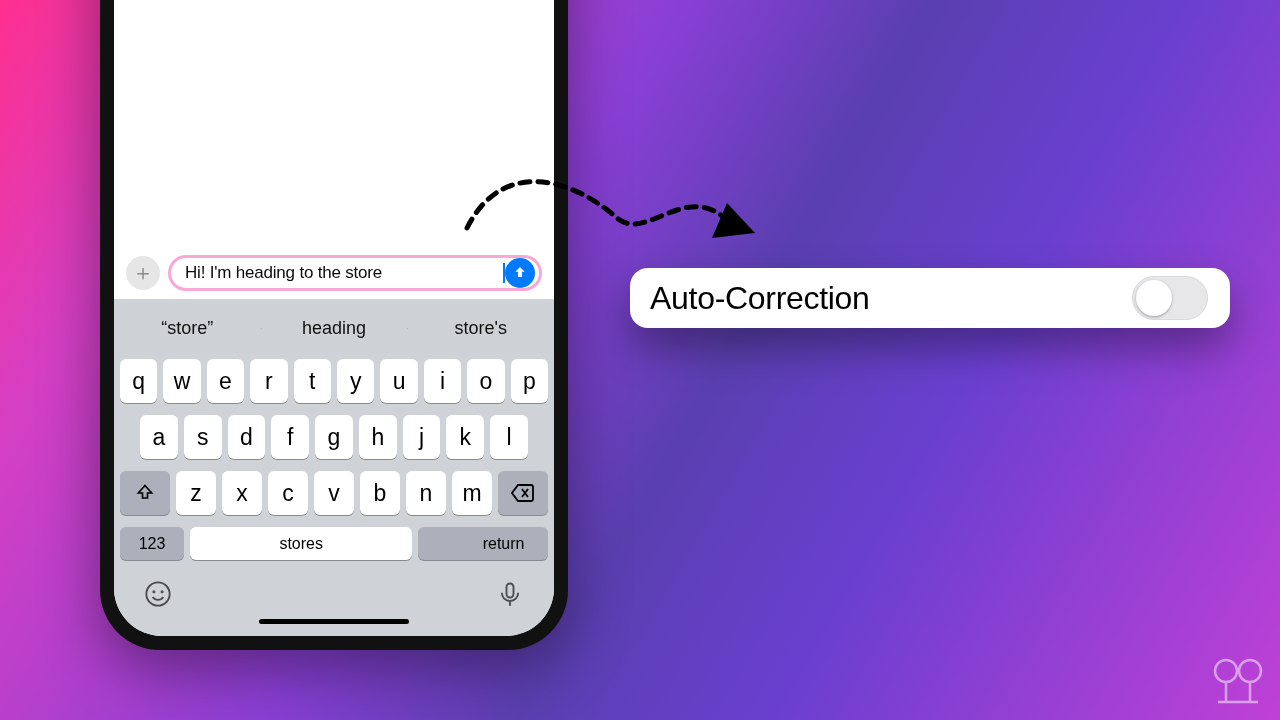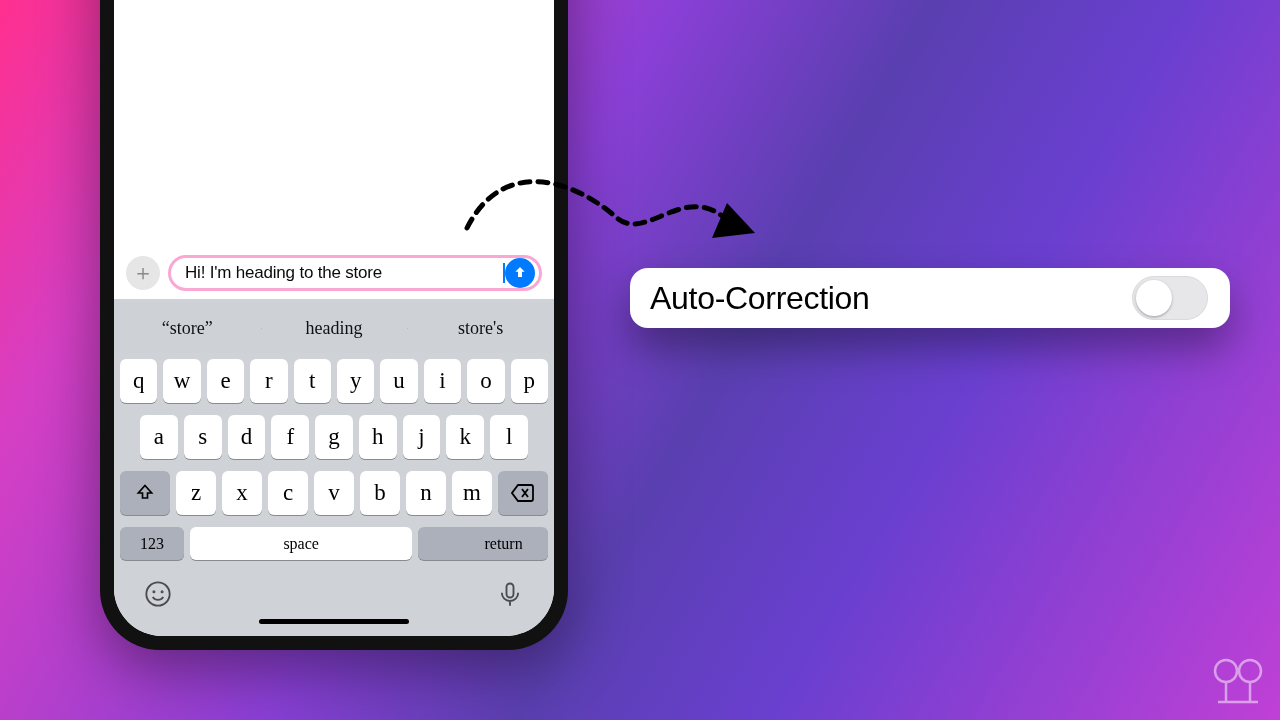--- a/index.html
+++ b/index.html
@@ -70,21 +70,20 @@
   }
   .send {
     width: 30px; height: 30px; border-radius: 50%;
     background: #007aff;
     display:flex; align-items:center; justify-content:center;
   }
   .send svg { width:16px; height:16px; fill:#fff; }
   .keyboard {
     background: #cfd2d7;
     padding-top: 4px;
-    font-family: Liberation Serif, serif;
   }
   .suggest {
     display: flex;
     height: 50px;
     background: #ced1d6;
     align-items: center;
   }
   .sg {
     flex: 1;
     text-align: center;
@@ -253,21 +252,21 @@
         <div class="key">m</div>
         <div class="key special backspace">
           <svg width="24" height="20" viewBox="0 0 24 20" fill="none" stroke="#000" stroke-width="1.8">
               <path d="M7 2h13a2 2 0 0 1 2 2v12a2 2 0 0 1-2 2H7l-6-8 6-8z"></path>
               <path d="M11 6l6 8M17 6l-6 8"></path>
             </svg>
         </div>
       </div>
       <div class="brow">
         <div class="key k123">123</div>
-        <div class="key kspace">space</div>
+        <div class="key kspace">stores</div>
         <div class="key kreturn">return</div>
       </div>
       <div class="under">
         <div>
           <svg viewBox="0 0 24 24" fill="none" stroke="#4b4b4d" stroke-width="1.6">
               <circle cx="12" cy="12" r="10"></circle>
               <circle cx="8.5" cy="10" r="0.5" fill="#4b4b4d"></circle>
               <circle cx="15.5" cy="10" r="0.5" fill="#4b4b4d"></circle>
               <path d="M7.5 14.5c1 1.5 2.6 2.5 4.5 2.5s3.5-1 4.5-2.5"></path>
             </svg>

